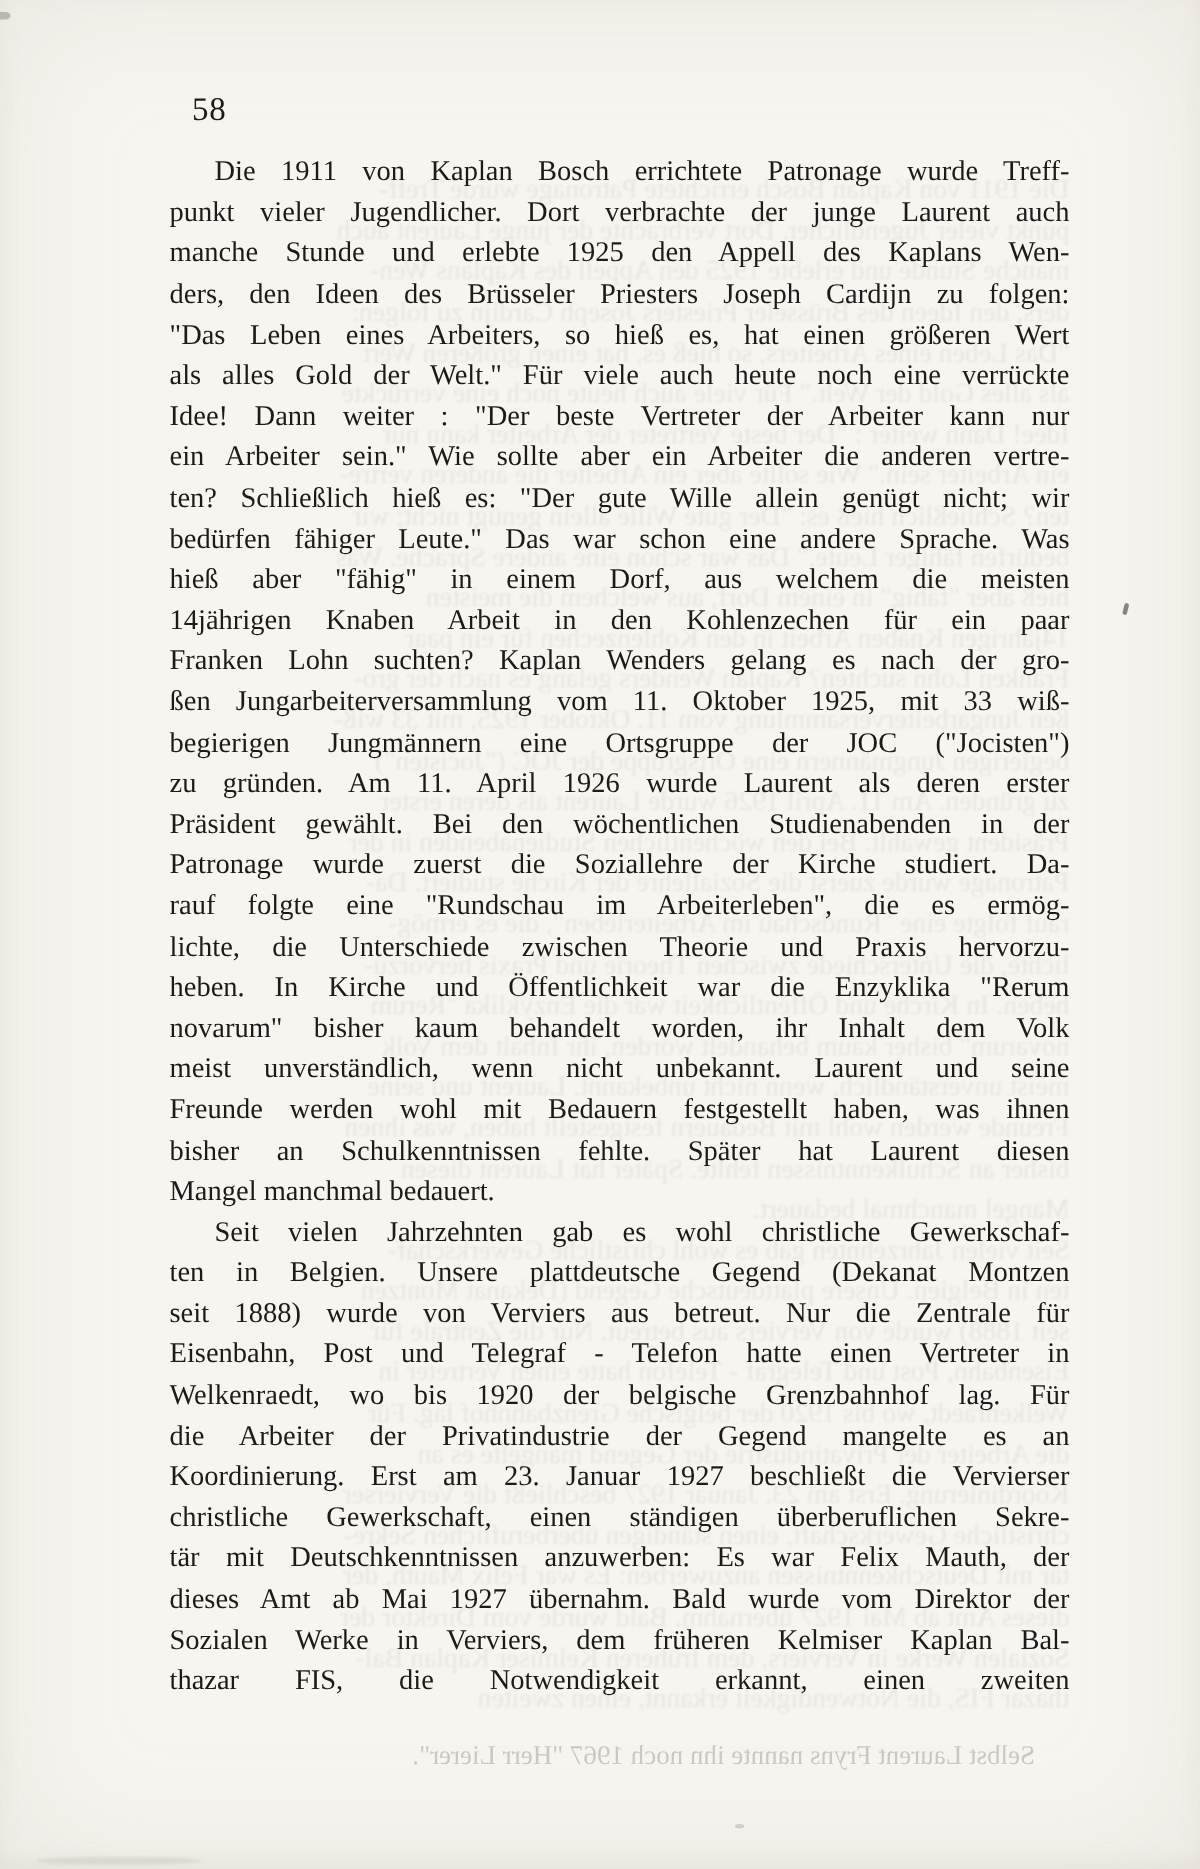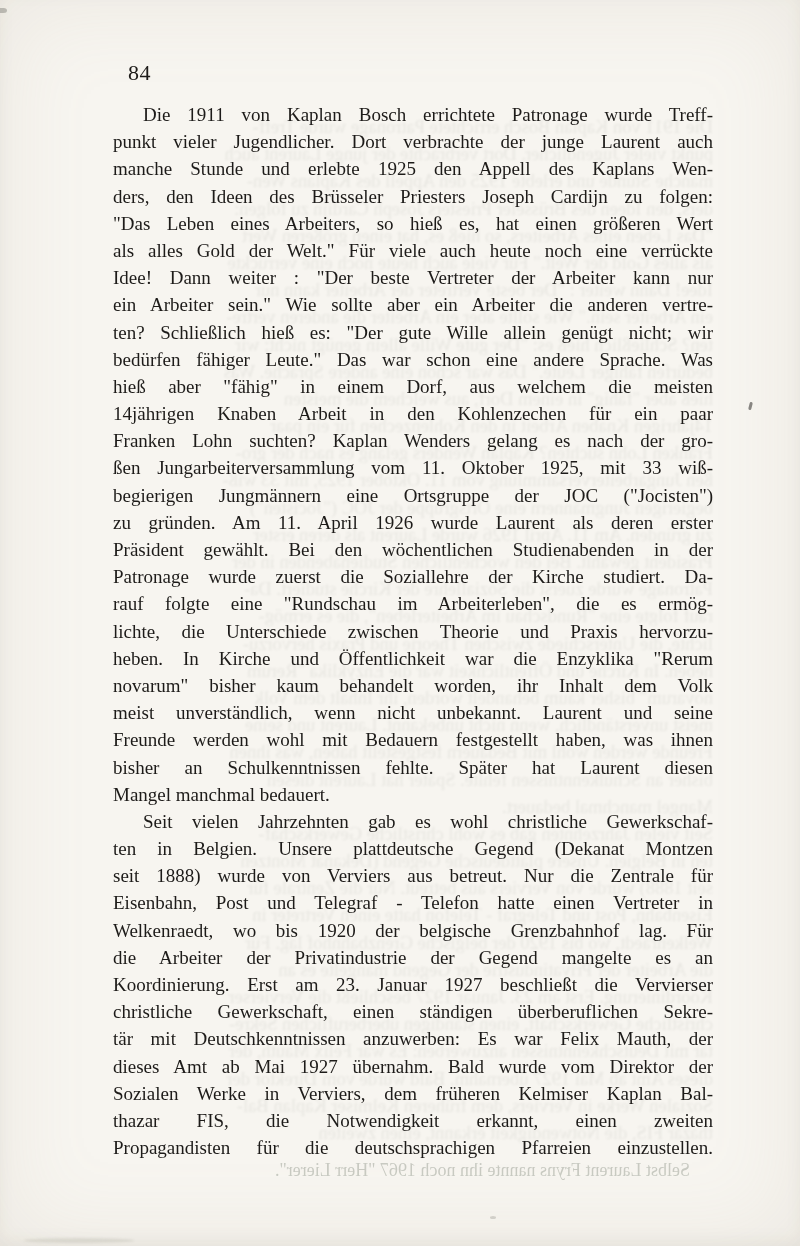--- a/index.html
+++ b/index.html
@@ -147,21 +147,21 @@
       <div class="gline">die Arbeiter der Privatindustrie der Gegend mangelte es an</div>
       <div class="gline">Koordinierung. Erst am 23. Januar 1927 beschließt die Vervierser</div>
       <div class="gline">christliche Gewerkschaft, einen ständigen überberuflichen Sekre-</div>
       <div class="gline">tär mit Deutschkenntnissen anzuwerben: Es war Felix Mauth, der</div>
       <div class="gline">dieses Amt ab Mai 1927 übernahm. Bald wurde vom Direktor der</div>
       <div class="gline">Sozialen Werke in Verviers, dem früheren Kelmiser Kaplan Bal-</div>
       <div class="gline">thazar FIS, die Notwendigkeit erkannt, einen zweiten</div>
     </div>
   <div class="ghost-readable">Selbst Laurent Fryns nannte ihn noch 1967 "Herr Lierer".</div>
 
-  <div class="page-number">84</div>
+  <div class="page-number">58</div>
 
   <div class="text-block">
       <div class="para">
         <div class="line just first">Die 1911 von Kaplan Bosch errichtete Patronage wurde Treff-</div>
         <div class="line just">punkt vieler Jugendlicher. Dort verbrachte der junge Laurent auch</div>
         <div class="line just">manche Stunde und erlebte 1925 den Appell des Kaplans Wen-</div>
         <div class="line just">ders, den Ideen des Brüsseler Priesters Joseph Cardijn zu folgen:</div>
         <div class="line just">"Das Leben eines Arbeiters, so hieß es, hat einen größeren Wert</div>
         <div class="line just">als alles Gold der Welt." Für viele auch heute noch eine verrückte</div>
         <div class="line just">Idee! Dann weiter : "Der beste Vertreter der Arbeiter kann nur</div>
@@ -191,21 +191,20 @@
         <div class="line just">seit 1888) wurde von Verviers aus betreut. Nur die Zentrale für</div>
         <div class="line just">Eisenbahn, Post und Telegraf - Telefon hatte einen Vertreter in</div>
         <div class="line just">Welkenraedt, wo bis 1920 der belgische Grenzbahnhof lag. Für</div>
         <div class="line just">die Arbeiter der Privatindustrie der Gegend mangelte es an</div>
         <div class="line just">Koordinierung. Erst am 23. Januar 1927 beschließt die Vervierser</div>
         <div class="line just">christliche Gewerkschaft, einen ständigen überberuflichen Sekre-</div>
         <div class="line just">tär mit Deutschkenntnissen anzuwerben: Es war Felix Mauth, der</div>
         <div class="line just">dieses Amt ab Mai 1927 übernahm. Bald wurde vom Direktor der</div>
         <div class="line just">Sozialen Werke in Verviers, dem früheren Kelmiser Kaplan Bal-</div>
         <div class="line just">thazar FIS, die Notwendigkeit erkannt, einen zweiten</div>
-        <div class="line just">Propagandisten für die deutschsprachigen Pfarreien einzustellen.</div>
       </div>
     </div>
 
   <div class="speck speck-edge-left"></div>
   <div class="speck speck-margin-tick"></div>
   <div class="speck speck-bottom"></div>
   <div class="speck smudge-bottom"></div>
 </div>
 
 </body></html>

